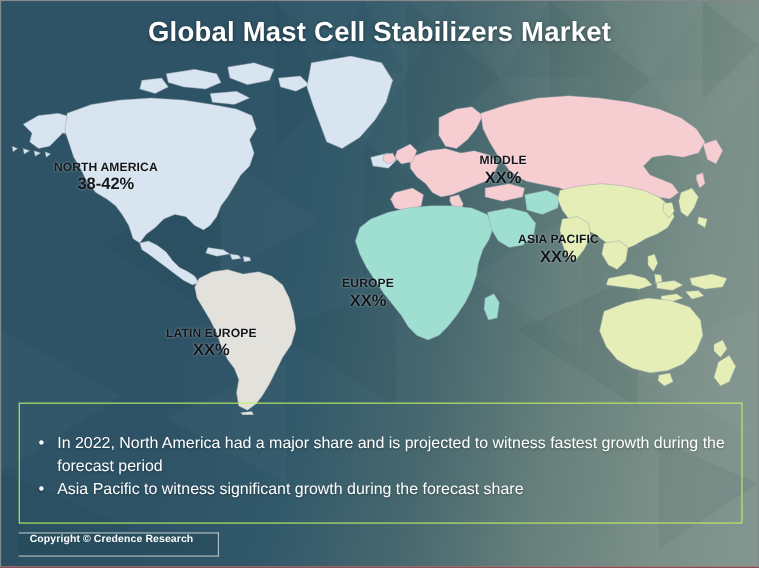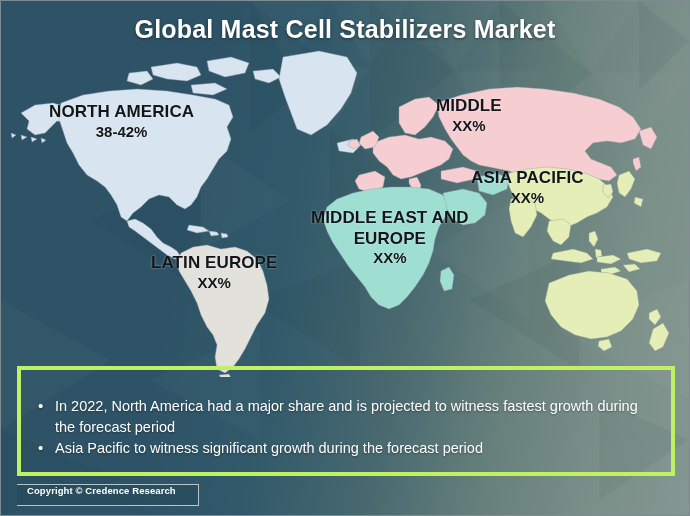--- a/index.html
+++ b/index.html
@@ -64,38 +64,38 @@
   
   .rlabel {
     position: absolute;
     color: #12161a;
     font-weight: bold;
     text-align: center;
     line-height: 1.22;
     white-space: nowrap;
     text-shadow: 0 0 2px rgba(255,255,255,0.55);
   }
-  .rlabel .rname { font-size: 17px; display: block; letter-spacing: 0.1px; }
+  .rlabel .rname { font-size: 11px; display: block; letter-spacing: 0.1px; margin-top: 44px; }
   .rlabel .rval  { font-size: 15px; display: block; font-weight: bold; }
 
   #label-na  { left: 48px;  top: 101px; }
   #label-la  { left: 150px; top: 252px; }
   #label-mea { left: 310px; top: 207px; }
   #label-eu  { left: 435px; top: 95px;  }
   #label-ap  { left: 470px; top: 167px; }
 
   
   .insight-box {
     position: absolute;
     left: 16px;
     top: 365px;
     width: 658px;
     height: 110px;
     box-sizing: border-box;
-    border: 4px solid #bef264;
+    border: 1px solid #bef264;
     padding: 26px 14px 10px 14px;
   }
   .insight-list {
     list-style: none;
     margin: 0;
     padding: 0;
   }
   .insight-list li {
     position: relative;
     color: #ffffff;
@@ -313,39 +313,38 @@
     <span class="rname">NORTH AMERICA</span>
     <span class="rval">38-42%</span>
   </div>
 
   <div class="rlabel" id="label-la">
     <span class="rname">LATIN EUROPE</span>
     <span class="rval">XX%</span>
   </div>
 
   <div class="rlabel" id="label-mea">
-    <span class="rname">MIDDLE EAST AND</span>
     <span class="rname">EUROPE</span>
     <span class="rval">XX%</span>
   </div>
 
   <div class="rlabel" id="label-eu">
     <span class="rname">MIDDLE</span>
     <span class="rval">XX%</span>
   </div>
 
   <div class="rlabel" id="label-ap">
     <span class="rname">ASIA PACIFIC</span>
     <span class="rval">XX%</span>
   </div>
 
   <div class="insight-box">
     <ul class="insight-list">
       <li>In 2022, North America had a major share and is projected to witness fastest growth during the forecast period</li>
-      <li>Asia Pacific to witness significant growth during the forecast period</li>
+      <li>Asia Pacific to witness significant growth during the forecast share</li>
     </ul>
   </div>
 
   <div class="copyright-bar">
     <span>Copyright © Credence Research</span>
   </div>
 
 </div>
 
 </body></html>

